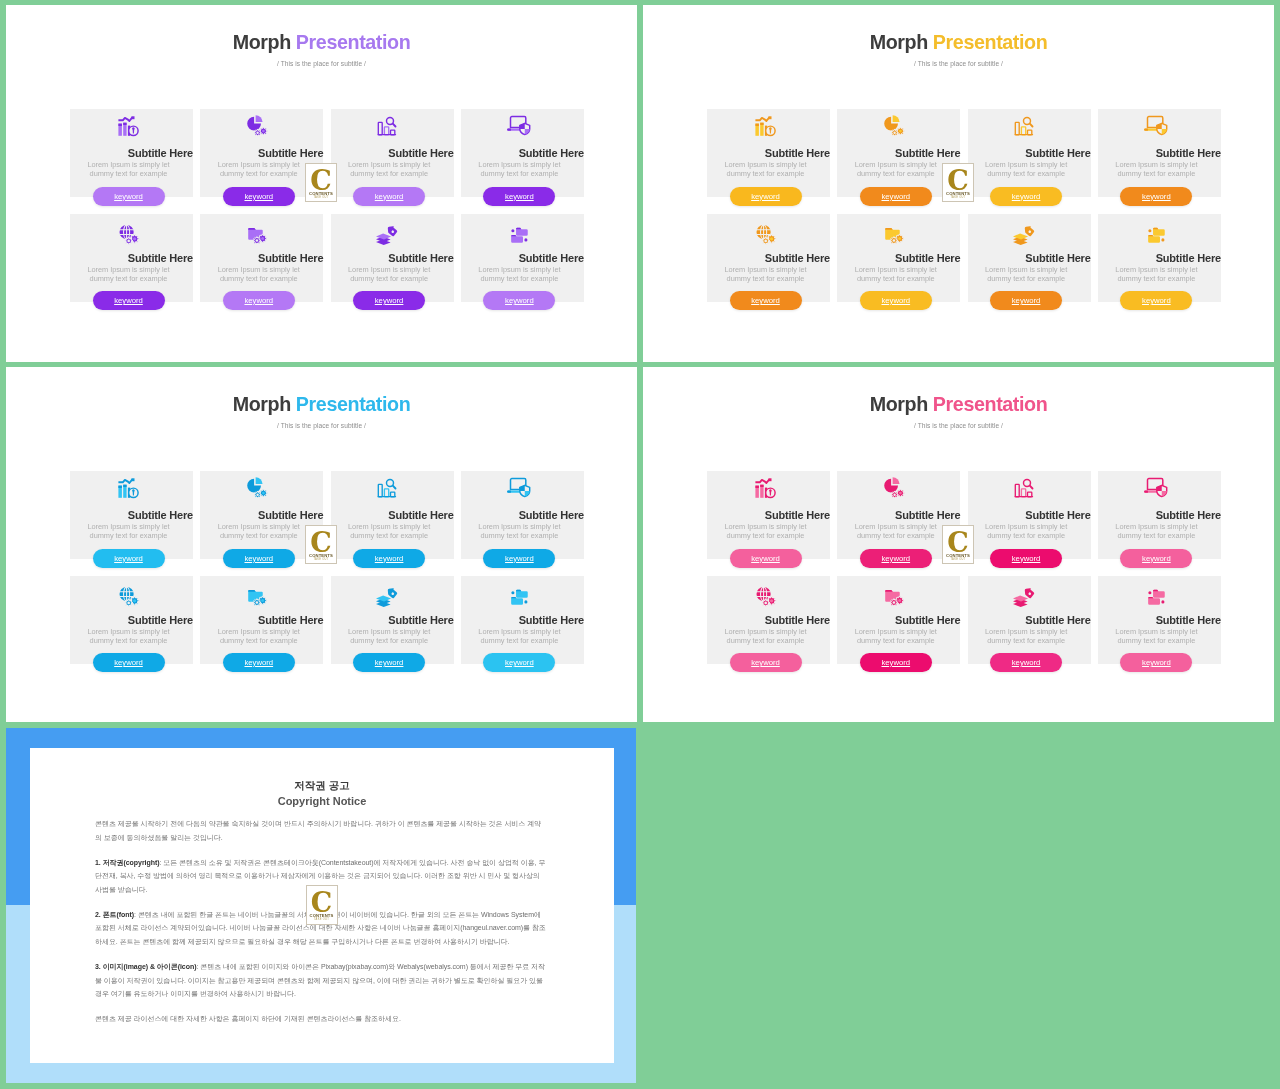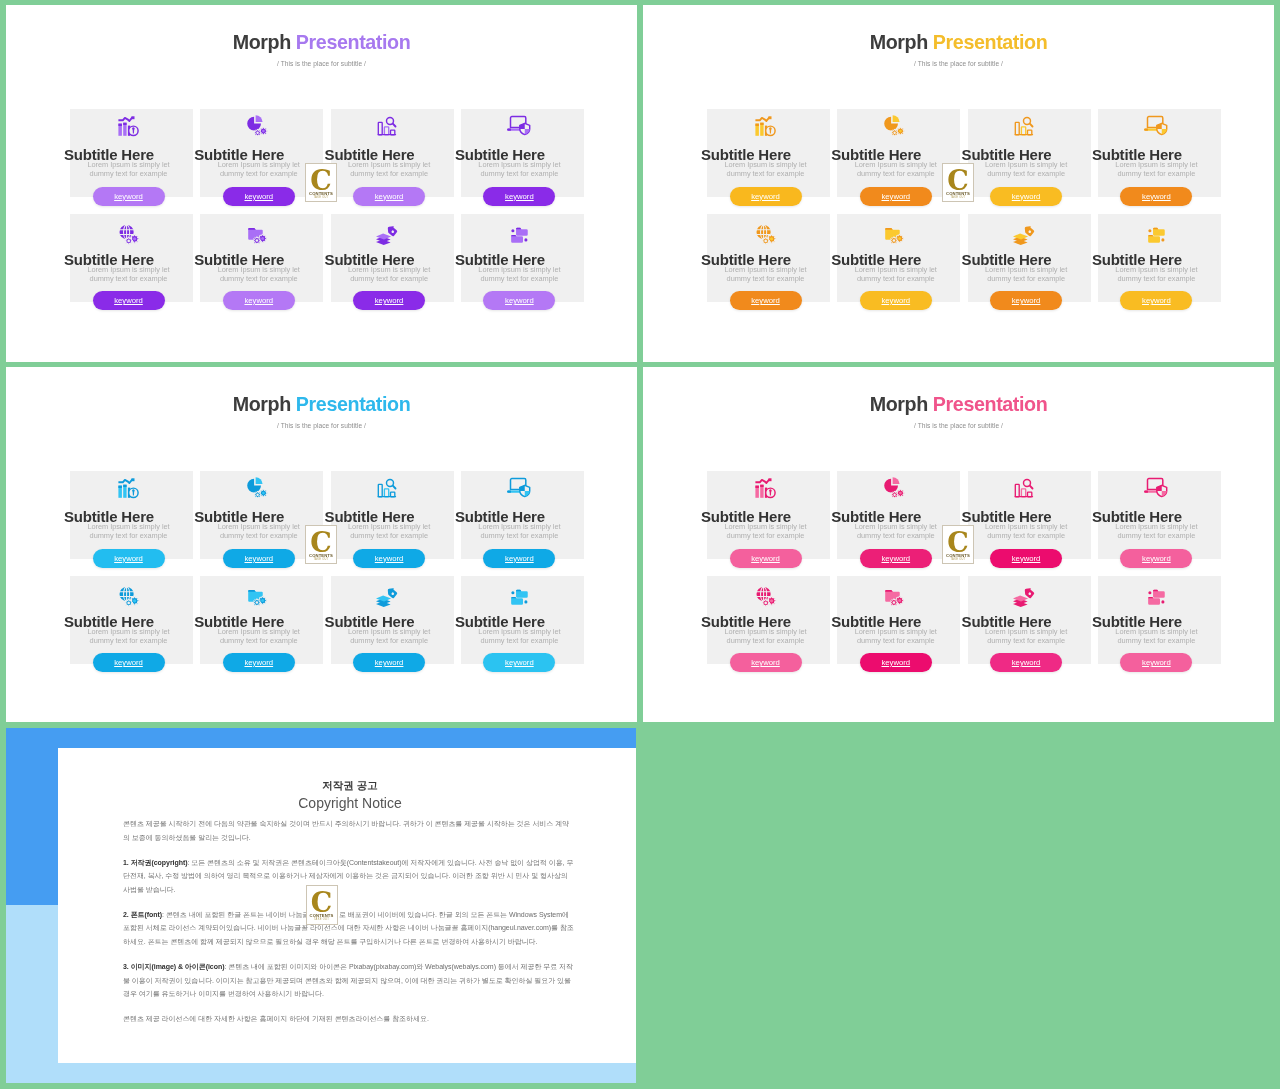--- a/index.html
+++ b/index.html
@@ -12,38 +12,38 @@
   .title{position:absolute;left:0;right:0;top:27.5px;text-align:center;
          font-size:19.7px;font-weight:700;letter-spacing:-0.4px;color:#3d3d3d;line-height:1;}
   .subtitle{position:absolute;left:0;right:0;top:55.5px;text-align:center;
          font-size:6.6px;color:#8e8e8e;letter-spacing:0.05px;line-height:1;}
 
   
   .cards{position:absolute;left:64px;top:104px;width:514px;height:196px;}
   .card{position:absolute;width:123px;height:88px;background:#f0f0f0;}
   .ic{position:absolute;left:-6px;right:0;top:3px;height:28px;text-align:center;overflow:visible;}
   .ic svg{display:block;margin:0 auto;}
-  .sub{position:absolute;left:-6px;right:0;top:38px;text-align:left;
-       font-size:15px;font-weight:700;color:#333;letter-spacing:-0.2px;line-height:1.1;}
+  .sub{position:absolute;left:-6px;right:0;top:38px;text-align:right;
+       font-size:11px;font-weight:700;color:#333;letter-spacing:-0.2px;line-height:1.1;}
   .lorem{position:absolute;left:-6px;right:0;top:51px;text-align:center;
        font-size:7.4px;color:#b0b0b0;line-height:1.28;letter-spacing:-0.05px;}
   .kw{position:absolute;height:19px;border-radius:10px;
       text-align:center;line-height:19.6px;font-size:7.7px;color:#fff;letter-spacing:0.0px;
       box-shadow:0 1px 2.5px rgba(0,0,0,0.10);text-decoration:underline;}
 
   
   .cp-top{position:absolute;left:0;top:0;width:100%;height:177px;}
   .cp-bot{position:absolute;left:0;top:177px;width:100%;bottom:0;}
   .cp-panel{position:absolute;left:24px;top:19.5px;width:584px;height:315px;}
   
   .cp-h1{position:absolute;left:0;right:0;top:32.3px;text-align:center;font-size:10.5px;
          font-weight:700;color:#3a3a3a;line-height:1;}
   
-  .cp-h2{position:absolute;left:0;right:0;top:48.3px;text-align:center;font-size:14px;
-         color:#555;line-height:1;}
+  .cp-h2{position:absolute;left:0;right:0;top:48.3px;text-align:center;font-size:11px;
+         color:#555;line-height:1;font-weight:bold;}
   
   
   
   .cp-body{position:absolute;left:65px;top:69.7px;width:452px;font-size:7px;color:#6e6e6e;
            line-height:1.975;letter-spacing:-0.05px;text-align:left;}
   .cp-body p{margin:0 0 10.7px 0;}
   .cp-body b{color:#2f2f2f;font-weight:700;}
 
   
   .wm{position:absolute;background:#fff;border:1px solid #cdc5b4;box-sizing:border-box;}
@@ -767,21 +767,21 @@
       </div>
       <div class="wm" style="left: 299px; top: 158px; width: 32px; height: 39px;">
         <div class="wmC">C</div>
         <div class="wmT">CONTENTS</div>
         <div class="wmT2">TAKE OUT</div>
       </div>
     </div>
     <div class="slide" style="left: 6px; top: 728px; width: 630px; height: 355px;">
       <div class="cp-top" style="background: rgb(69, 157, 242);"></div>
   <div class="cp-bot" style="background: rgb(176, 222, 250);"></div>
-  <div class="cp-panel" style="background: rgb(255, 255, 255); margin-left: 28px;">
+  <div class="cp-panel" style="background: rgb(255, 255, 255);">
     <div class="cp-h1">저작권 공고</div>
     <div class="cp-h2">Copyright Notice</div>
     <div class="cp-body">
           <p>콘텐츠 제공을 시작하기 전에 다음의 약관을 숙지하실 것이며 반드시 주의하시기 바랍니다. 귀하가 이 콘텐츠를 제공을 시작하는 것은 서비스 계약의 보증에 동의하셨음을 알리는 것입니다.</p>
           <p><b>1. 저작권(copyright)</b>: 모든 콘텐츠의 소유 및 저작권은 콘텐츠테이크아웃(Contentstakeout)에 저작자에게 있습니다. 사전 승낙 없이 상업적 이용, 무단전재, 복사, 수정 방법에 의하여 영리 목적으로 이용하거나 제삼자에게 이용하는 것은 금지되어 있습니다. 이러한 조항 위반 시 민사 및 형사상의 사법을 받습니다.</p>
           <p><b>2. 폰트(font)</b>: 콘텐츠 내에 포함된 한글 폰트는 네이버 나눔글꼴의 서체로 배포권이 네이버에 있습니다. 한글 외의 모든 폰트는 Windows System에 포함된 서체로 라이선스 계약되어있습니다. 네이버 나눔글꼴 라이선스에 대한 자세한 사항은 네이버 나눔글꼴 홈페이지(hangeul.naver.com)를 참조하세요. 폰트는 콘텐츠에 함께 제공되지 않으므로 필요하실 경우 해당 폰트를 구입하시거나 다른 폰트로 변경하여 사용하시기 바랍니다.</p>
           <p><b>3. 이미지(image) &amp; 아이콘(icon)</b>: 콘텐츠 내에 포함된 이미지와 아이콘은 Pixabay(pixabay.com)와 Webalys(webalys.com) 등에서 제공한 무료 저작물 이용이 저작권이 있습니다. 이미지는 참고용만 제공되며 콘텐츠와 함께 제공되지 않으며, 이에 대한 권리는 귀하가 별도로 확인하실 필요가 있을 경우 여기를 유도하거나 이미지를 변경하여 사용하시기 바랍니다.</p>
           <p>콘텐츠 제공 라이선스에 대한 자세한 사항은 홈페이지 하단에 기재된 콘텐츠라이선스를 참조하세요.</p>
         </div>
   </div>

